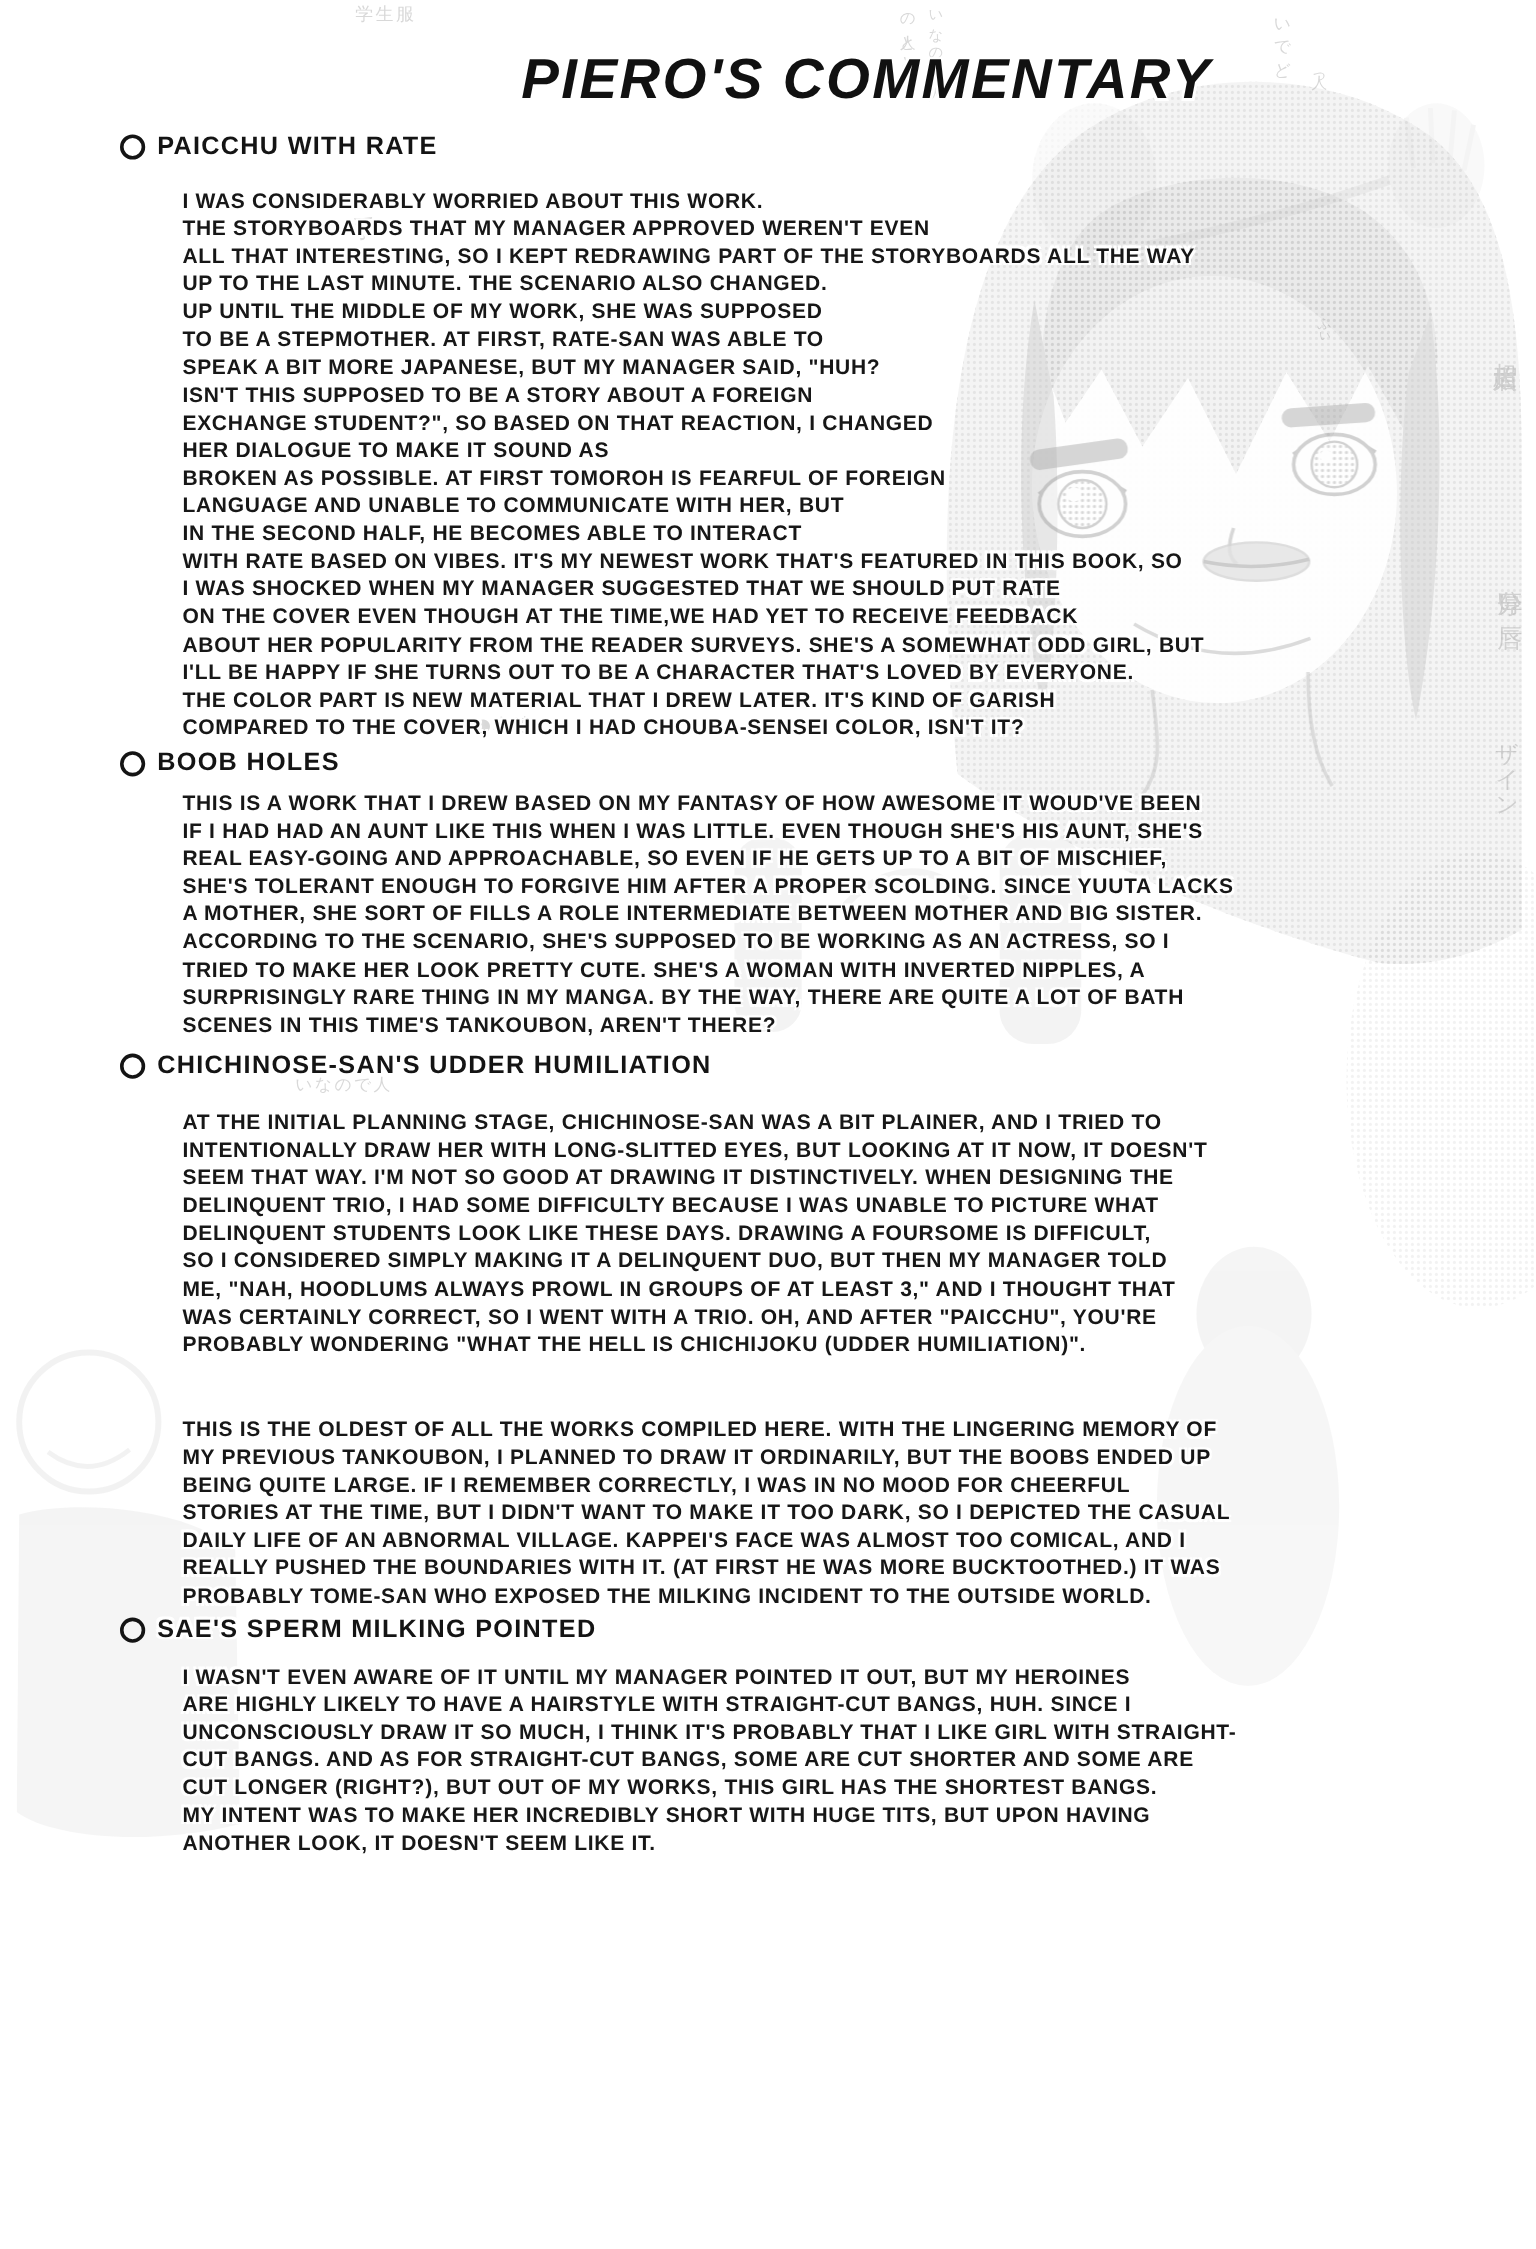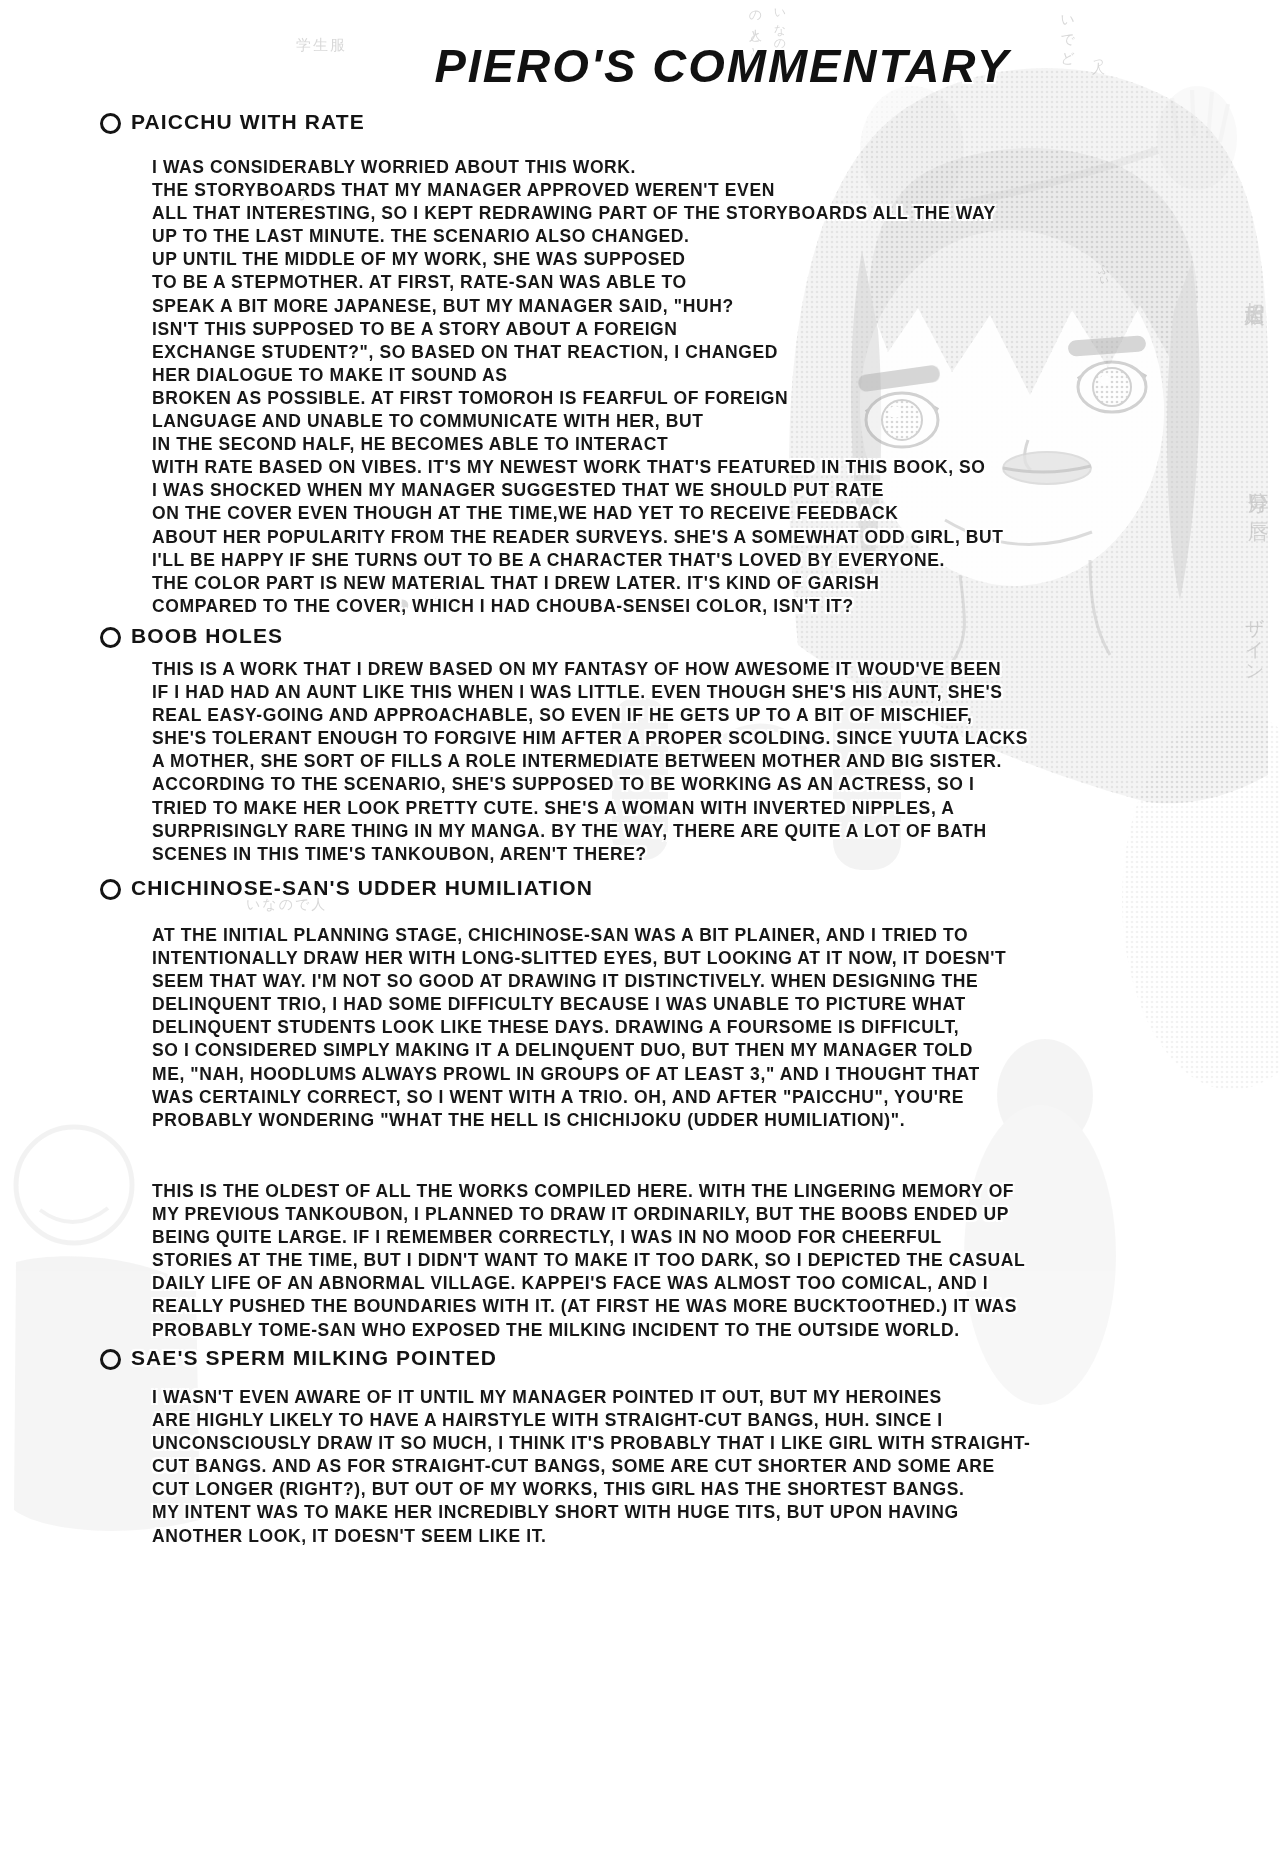--- a/index.html
+++ b/index.html
@@ -22,21 +22,21 @@
   .title{
     position:absolute;z-index:2;
     top:38px;left:90px;width:920px;margin:0;
     text-align:right;
     font-style:italic;font-weight:700;font-size:47px;
     letter-spacing:2px;color:#111;
     text-shadow:-2px -2px 0 #fff,2px -2px 0 #fff,-2px 2px 0 #fff,2px 2px 0 #fff,0 0 6px #fff;
   }
   .heading{
     position:absolute;z-index:2;left:100px;
-    display:flex;align-items:flex-end;
+    display:flex;align-items:center;
     font-weight:700;font-size:21px;letter-spacing:1.1px;color:#141414;
     text-shadow:-2px -2px 0 #fff,2px -2px 0 #fff,-2px 2px 0 #fff,2px 2px 0 #fff,0 0 5px #fff;
   }
   .bullet{
     display:inline-block;flex:0 0 auto;
     width:15px;height:15px;margin-right:10px;
     border:3px solid #141414;border-radius:50%;
     background:transparent;
   }
   .para{
@@ -121,21 +121,21 @@
       <path d="M40 1210 Q74 1235 108 1208" stroke="#9a9a9a" stroke-width="4" fill="none"></path>
       <path d="M16 1262 C60 1250 150 1255 196 1290 L200 1520 C120 1540 40 1530 14 1510 Z" fill="#ababab"></path>
     </g>
 
     <g opacity="0.10">
       <ellipse cx="1045" cy="1095" rx="48" ry="56" fill="#9f9f9f"></ellipse>
       <ellipse cx="1040" cy="1255" rx="76" ry="150" fill="#b0b0b0"></ellipse>
     </g>
   </svg>
 
-  <div class="jp" style="left:296px;top:37px;font-size:15px">学生服</div>
+  <div class="jp" style="left:296px;top:4px;font-size:15px">学生服</div>
   <div class="jp v" style="left:747px;top:2px;font-size:13px">の人とと</div>
   <div class="jp v" style="left:772px;top:0px;font-size:12px">いなので人</div>
   <div class="jp v" style="left:1060px;top:6px;font-size:14px">いでど</div>
   <div class="jp v" style="left:1090px;top:52px;font-size:13px">人っ</div>
   <div class="jp v" style="left:292px;top:164px;font-size:20px">手</div>
   <div class="jp v" style="left:1096px;top:256px;font-size:12px">ふぃ</div>
   <div class="jp" style="left:396px;top:596px;font-size:15px">●友達</div>
   <div class="jp" style="left:246px;top:896px;font-size:14px">いなので人</div>
   <div class="jp v" style="left:1242px;top:286px;font-size:21px">超太眉</div>
   <div class="jp v" style="left:1246px;top:476px;font-size:21px">分厚い唇</div>

